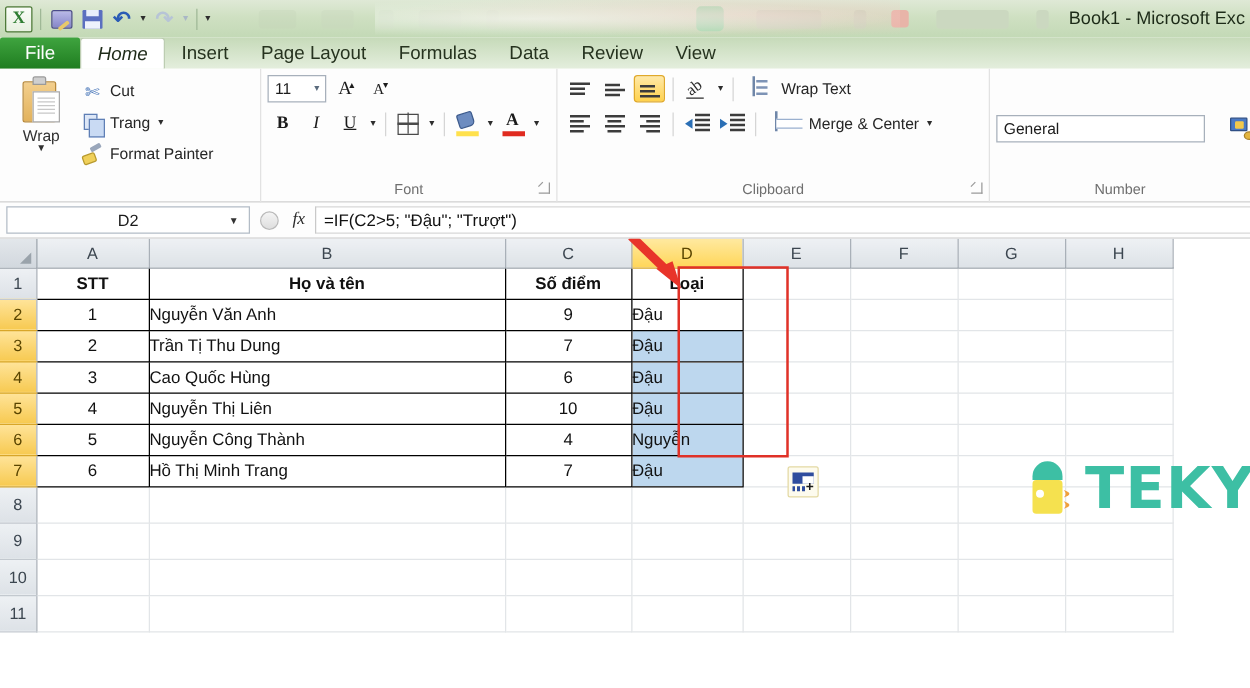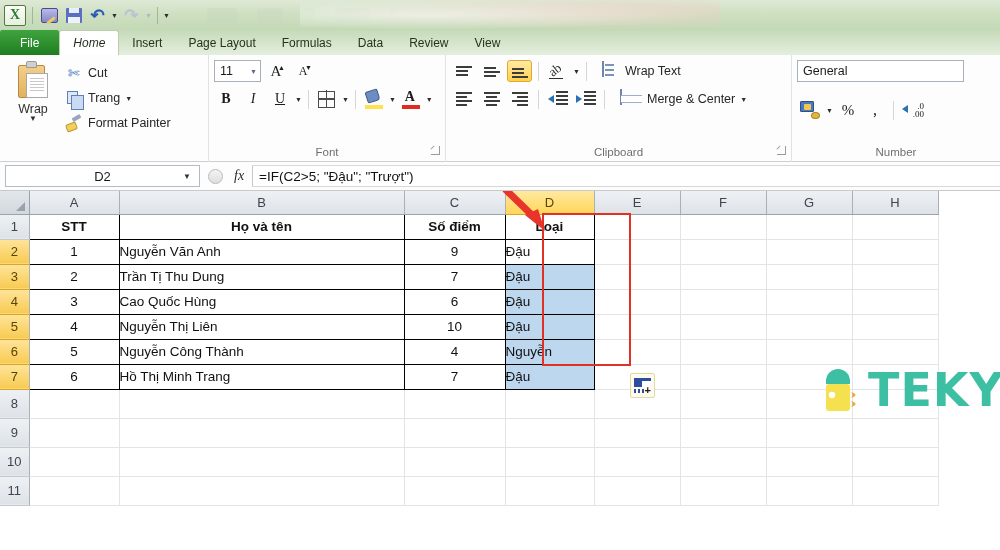--- a/index.html
+++ b/index.html
@@ -56,21 +56,21 @@
   .gh { height:15px; border-radius:3px; }
 
   
   .tabstrip {
     height: 25px; display: flex; align-items: flex-end;
     background: linear-gradient(to bottom,#c6dab9,#e4eedd);
     position: relative;
   }
   .tab {
     height: 25px; padding: 0 13px; display: flex; align-items: center;
-    font-size: 12px; color: #26331f; white-space: nowrap; cursor: default;
+    font-size: 15px; color: #26331f; white-space: nowrap; cursor: default;
   }
   .tab.file {
     background: linear-gradient(to bottom,#3fa43f,#1f7d20);
     color: #fff; font-weight: normal; border-radius: 2px 2px 0 0;
     padding: 0 20px; height:25px;
   }
   .tab.active {
     background: #fff; border: 1px solid #bdcdb2; border-bottom: none;
     border-radius: 3px 3px 0 0; color: #1f2b19; font-style: italic;
   }
@@ -177,21 +177,21 @@
   .wrap-ico::before{content:"";position:absolute;left:2px;top:2px;width:9px;height:2px;
     box-shadow:0 5px 0 #7d93b5,0 10px 0 #7d93b5;background:#7d93b5;}
   .merge-ico{width:21px;height:17px;border:1px solid #6f86a8;background:#eaf0f9;position:relative;}
   .merge-ico::before{content:"";position:absolute;left:0;top:5px;width:21px;height:6px;background:#fff;
     border-top:1px solid #9ab0cf;border-bottom:1px solid #9ab0cf;}
   .merge-ico::after{content:"";position:absolute;left:7px;top:6px;font-size:8px;color:#2b4f7d;
     line-height:5px;}
 
   
   .g-num { width: 209px; }
-  .g-num .rgroup-body { flex-direction: column; padding-top:5px; gap:17px;}
+  .g-num .rgroup-body { flex-direction: row; padding-top:5px; gap:17px;}
   .numfmt { width:167px;height:22px;border:1px solid #a7b0bb;background:#fff;
     display:flex;align-items:center;padding:0 5px;font-size:12.5px;color:#1c1c1c;}
   .money-ico{width:20px;height:18px;position:relative;}
   .money-ico .bill{position:absolute;left:0;top:0;width:14px;height:11px;background:#4a79c4;
     border:1px solid #2f4f85;border-radius:1px;}
   .money-ico .bill::after{content:"";position:absolute;left:3px;top:2px;width:7px;height:6px;
     background:#f2c84b;border-radius:1px;}
   .money-ico .coin{position:absolute;right:0;bottom:0;width:9px;height:7px;background:#e3b53f;
     border:1px solid #a9822a;border-radius:50%;}
   .pct { font-size:15px;color:#1b1b1b;font-family:"Liberation Serif",serif;}
@@ -288,20 +288,31 @@
       <div class="qat-sep2"></div>
       <span class="caret">▼</span>
       <div class="ghost-icons">
         <span class="gh" style="width:30px;background:#c4d3b8;"></span>
         <span class="gh" style="width:26px;background:#c9d6be;"></span>
         <span class="gh" style="width:12px;background:#cbd8c0;"></span>
         <span class="gh" style="width:34px;background:#c9d6be;"></span>
         <span class="gh" style="width:10px;background:#cbd8c0;"></span>
       </div>
     </div>
+    <div class="win-title">
+      <span class="gh" style="width:22px;height:20px;background:#9fd9ae;border-radius:4px;
+            display:inline-block;margin-right:26px;opacity:.9;"></span>
+      <span class="gh" style="width:52px;background:#cbd8c0;display:inline-block;margin-right:26px;"></span>
+      <span class="gh" style="width:10px;background:#cbd8c0;display:inline-block;margin-right:20px;"></span>
+      <span class="gh" style="width:14px;height:14px;background:#e8b4a8;border-radius:3px;
+            display:inline-block;margin-right:22px;"></span>
+      <span class="gh" style="width:58px;background:#cbd8c0;display:inline-block;margin-right:22px;"></span>
+      <span class="gh" style="width:10px;background:#cbd8c0;display:inline-block;margin-right:16px;"></span>
+      <span>Book1  -  Microsoft Exc</span>
+    </div>
   </div>
 
   <div class="tabstrip">
     <div class="tab file">File</div>
     <div class="tab active">Home</div>
     <div class="tab">Insert</div>
     <div class="tab">Page Layout</div>
     <div class="tab">Formulas</div>
     <div class="tab">Data</div>
     <div class="tab">Review</div>

